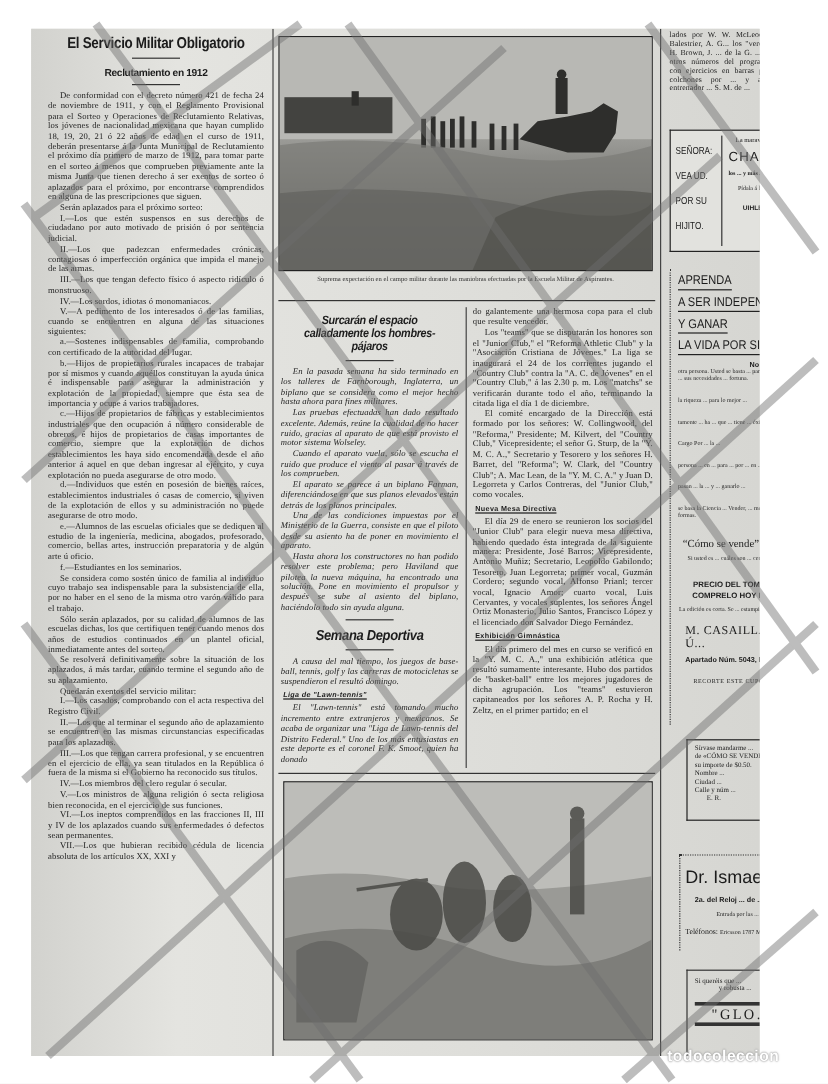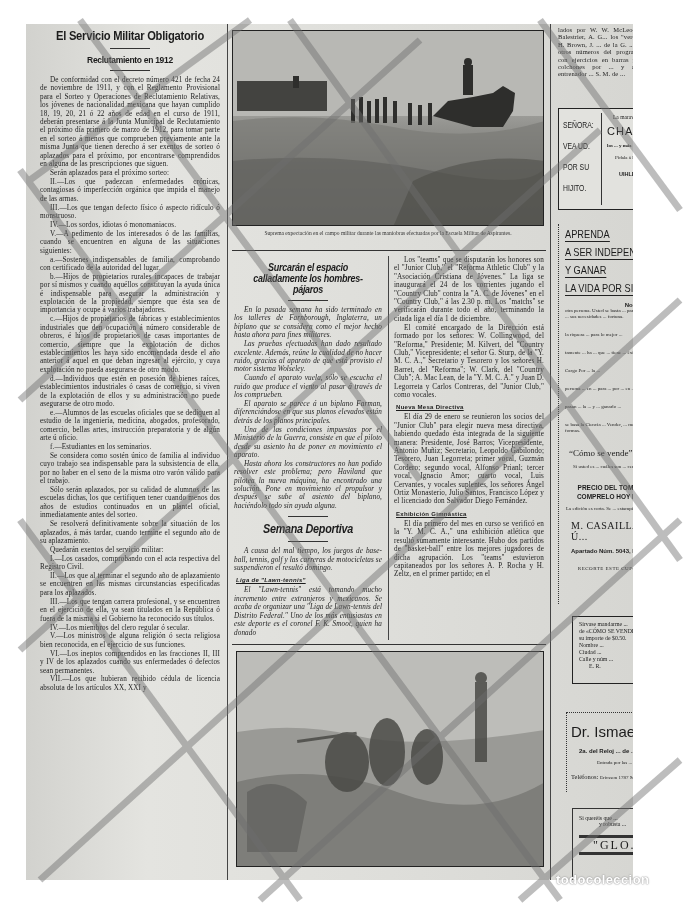--- a/index.html
+++ b/index.html
@@ -91,20 +91,21 @@
 <div class="page">
 
   <div class="col col-left">
     <div class="headline hl-main">El Servicio Militar Obligatorio</div>
     <div class="hl-short"></div>
     <div class="headline hl-sub">Reclutamiento en 1912</div>
     <div class="hl-short"></div>
     <div class="body-text">
       <p>De conformidad con el decreto número 421 de fecha 24 de noviembre de 1911, y con el Reglamento Provisional para el Sorteo y Operaciones de Reclutamiento Relativas, los jóvenes de nacionalidad mexicana que hayan cumplido 18, 19, 20, 21 ó 22 años de edad en el curso de 1911, deberán presentarse á la Junta Municipal de Reclutamiento el próximo día primero de marzo de 1912, para tomar parte en el sorteo á menos que comprueben previamente ante la misma Junta que tienen derecho á ser exentos de sorteo ó aplazados para el próximo, por encontrarse comprendidos en alguna de las prescripciones que siguen.</p>
       <p>Serán aplazados para el próximo sorteo:</p>
+      <p>I.—Los que estén suspensos en sus derechos de ciudadano por auto motivado de prisión ó por sentencia judicial.</p>
       <p>II.—Los que padezcan enfermedades crónicas, contagiosas ó imperfección orgánica que impida el manejo de las armas.</p>
       <p>III.—Los que tengan defecto físico ó aspecto ridículo ó monstruoso.</p>
       <p>IV.—Los sordos, idiotas ó monomaniacos.</p>
       <p>V.—A pedimento de los interesados ó de las familias, cuando se encuentren en alguna de las situaciones siguientes:</p>
       <p>a.—Sostenes indispensables de familia, comprobando con certificado de la autoridad del lugar.</p>
       <p>b.—Hijos de propietarios rurales incapaces de trabajar por sí mismos y cuando aquéllos constituyan la ayuda única é indispensable para asegurar la administración y explotación de la propiedad, siempre que ésta sea de importancia y ocupe á varios trabajadores.</p>
       <p>c.—Hijos de propietarios de fábricas y establecimientos industriales que den ocupación á número considerable de obreros, é hijos de propietarios de casas importantes de comercio, siempre que la explotación de dichos establecimientos les haya sido encomendada desde el año anterior á aquel en que deban ingresar al ejército, y cuya explotación no pueda asegurarse de otro modo.</p>
       <p>d.—Individuos que estén en posesión de bienes raíces, establecimientos industriales ó casas de comercio, si viven de la explotación de ellos y su administración no puede asegurarse de otro modo.</p>
       <p>e.—Alumnos de las escuelas oficiales que se dediquen al estudio de la ingeniería, medicina, abogados, profesorado, comercio, bellas artes, instrucción preparatoria y de algún arte ú oficio.</p>
       <p>f.—Estudiantes en los seminarios.</p>
@@ -175,20 +176,21 @@
       <div class="sub-head">Liga de "Lawn-tennis"</div>
       <div class="body-text">
         <p>El "Lawn-tennis" está tomando mucho incremento entre extranjeros y mexicanos. Se acaba de organizar una "Liga de Lawn-tennis del Distrito Federal." Uno de los más entusiastas en este deporte es el coronel F. K. Smoot, quien ha donado</p>
       </div>
     </div>
 
     <div class="rule-v" style="left:160px; top:232px; bottom:auto; height:384px;"></div>
 
     <div class="mid-sub-right">
       <div class="body-text">
+        <p style="text-indent:0">do galantemente una hermosa copa para el club que resulte vencedor.</p>
         <p>Los "teams" que se disputarán los honores son el "Junior Club," el "Reforma Athletic Club" y la "Asociación Cristiana de Jóvenes." La liga se inaugurará el 24 de los corrientes jugando el "Country Club" contra la "A. C. de Jóvenes" en el "Country Club," á las 2.30 p. m. Los "matchs" se verificarán durante todo el año, terminando la citada liga el día 1 de diciembre.</p>
         <p>El comité encargado de la Dirección está formado por los señores: W. Collingwood, del "Reforma," Presidente; M. Kilvert, del "Country Club," Vicepresidente; el señor G. Sturp, de la "Y. M. C. A.," Secretario y Tesorero y los señores H. Barret, del "Reforma"; W. Clark, del "Country Club"; A. Mac Lean, de la "Y. M. C. A." y Juan D. Legorreta y Carlos Contreras, del "Junior Club," como vocales.</p>
       </div>
       <div class="sub-head">Nueva Mesa Directiva</div>
       <div class="body-text">
         <p>El día 29 de enero se reunieron los socios del "Junior Club" para elegir nueva mesa directiva, habiendo quedado ésta integrada de la siguiente manera: Presidente, José Barros; Vicepresidente, Antonio Muñiz; Secretario, Leopoldo Gabilondo; Tesorero, Juan Legorreta; primer vocal, Guzmán Cordero; segundo vocal, Alfonso Prianl; tercer vocal, Ignacio Amor; cuarto vocal, Luis Cervantes, y vocales suplentes, los señores Ángel Ortiz Monasterio, Julio Santos, Francisco López y el licenciado don Salvador Diego Fernández.</p>
       </div>
       <div class="sub-head">Exhibición Gimnástica</div>
       <div class="body-text">
         <p>El día primero del mes en curso se verificó en la "Y. M. C. A.," una exhibición atlética que resultó sumamente interesante. Hubo dos partidos de "basket-ball" entre los mejores jugadores de dicha agrupación. Los "teams" estuvieron capitaneados por los señores A. P. Rocha y H. Zeltz, en el primer partido; en el</p>

